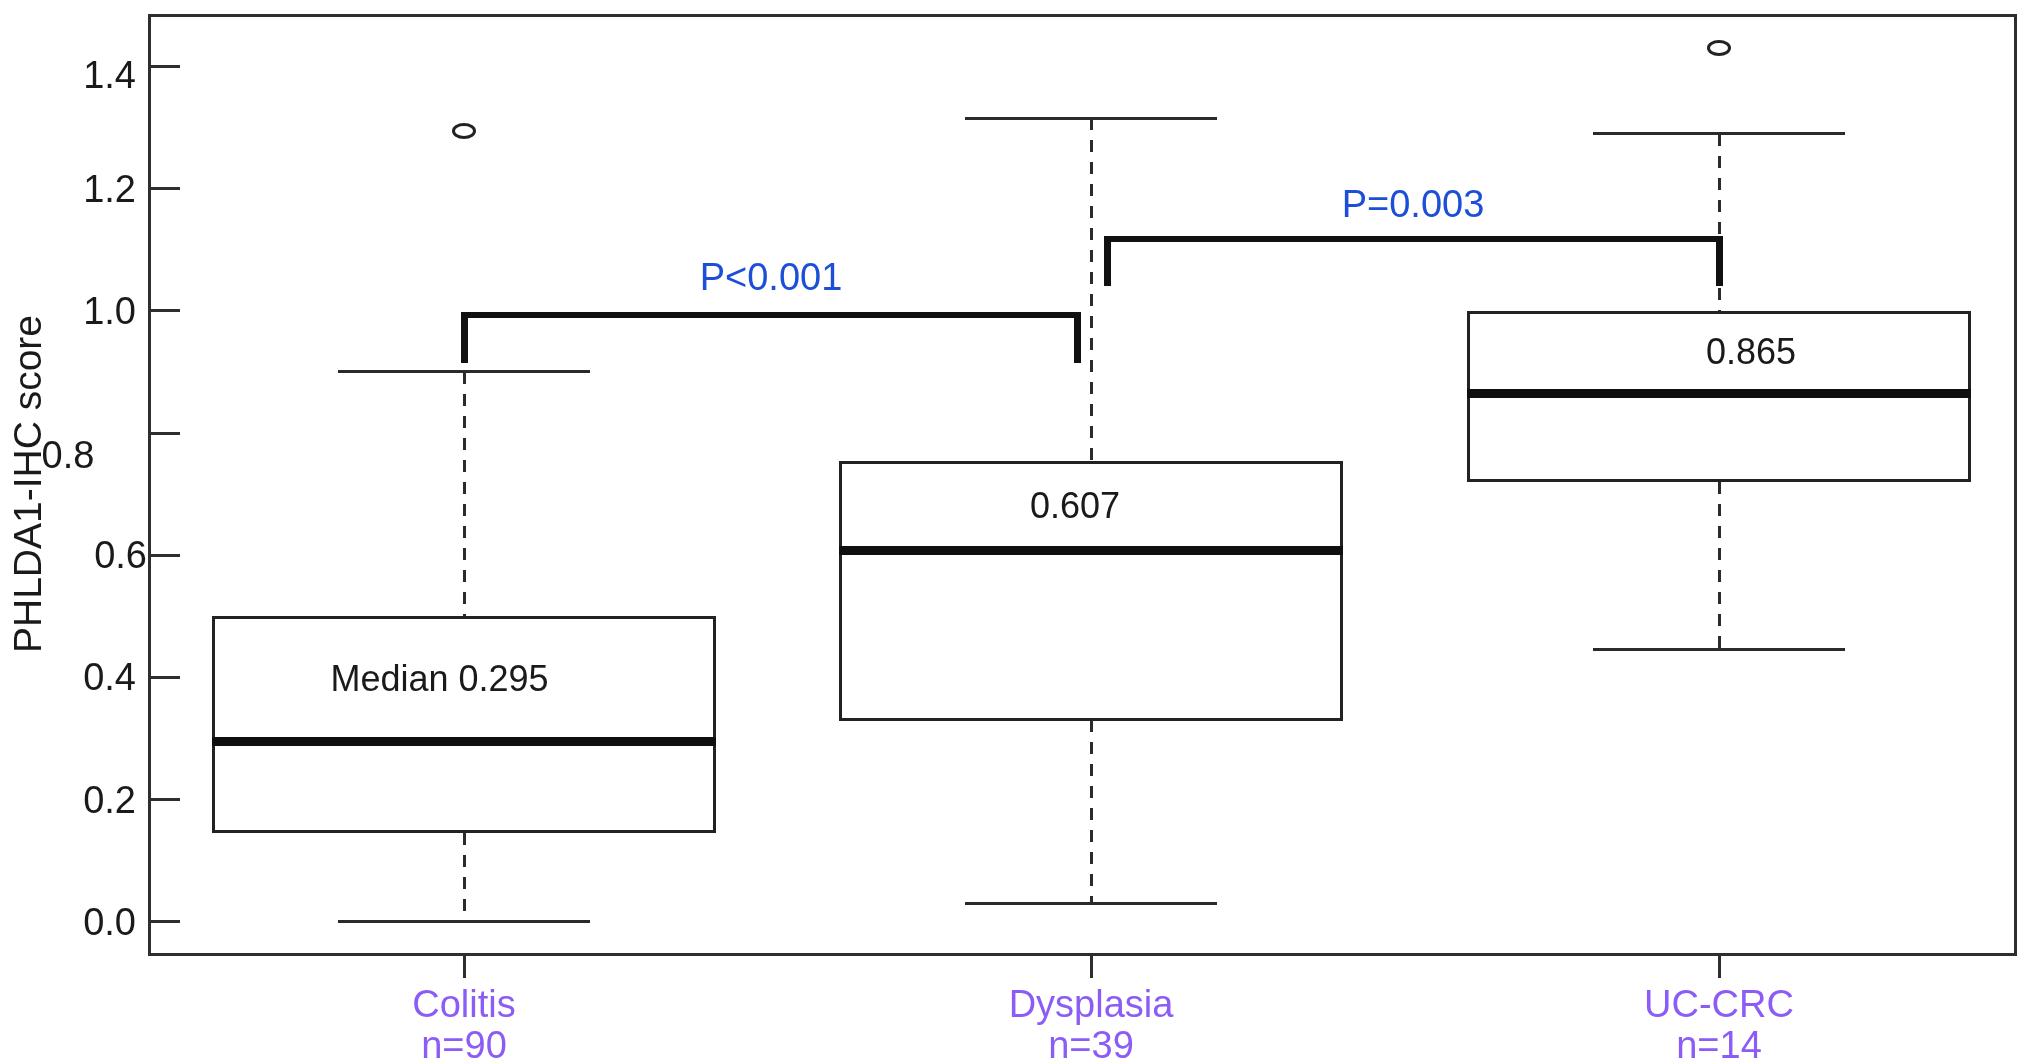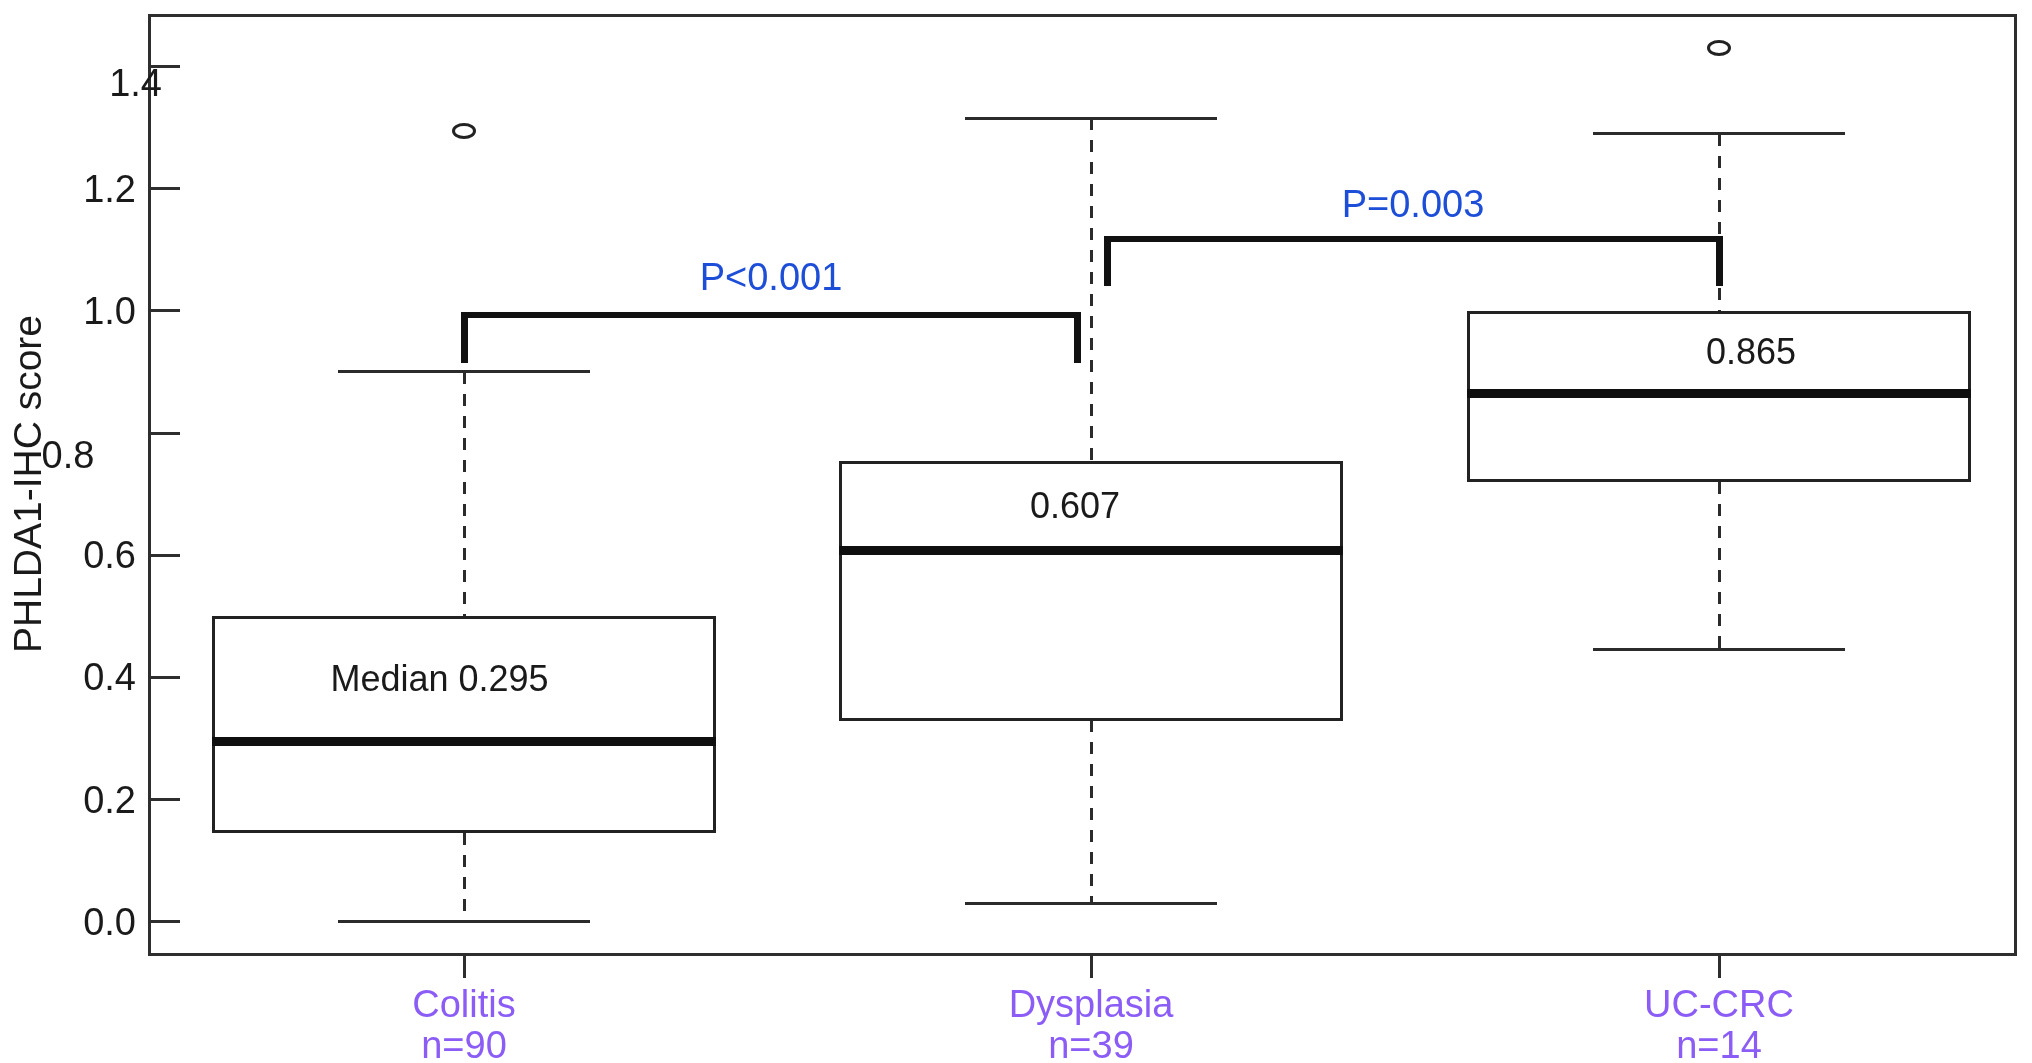--- a/index.html
+++ b/index.html
@@ -101,29 +101,29 @@
   <div class="y-axis-title">PHLDA1-IHC score</div>
   <div id="plot-border" class="plot-border" style="left: 148px; top: 14px; width: 1869px; height: 942px;"></div>
   <div id="yticks">
       <div class="tick-mark" style="left: 148px; top: 920px; width: 32px; height: 3px;"></div>
       <div class="ytick-label" style="left: 0px; top: 900px;">0.0</div>
       <div class="tick-mark" style="left: 148px; top: 798px; width: 32px; height: 3px;"></div>
       <div class="ytick-label" style="left: 0px; top: 778px;">0.2</div>
       <div class="tick-mark" style="left: 148px; top: 676px; width: 32px; height: 3px;"></div>
       <div class="ytick-label" style="left: 0px; top: 655px;">0.4</div>
       <div class="tick-mark" style="left: 148px; top: 554px; width: 32px; height: 3px;"></div>
-      <div class="ytick-label" style="left: 0px; top: 533px; text-align: right;">0.6</div>
+      <div class="ytick-label" style="left: 11px; top: 533px; text-align: right;">0.6</div>
       <div class="tick-mark" style="left: 148px; top: 432px; width: 32px; height: 3px;"></div>
       <div class="ytick-label" style="left: 0px; top: 433px; text-align: center;">0.8</div>
       <div class="tick-mark" style="left: 148px; top: 309px; width: 32px; height: 3px;"></div>
       <div class="ytick-label" style="left: 0px; top: 289px;">1.0</div>
       <div class="tick-mark" style="left: 148px; top: 187px; width: 32px; height: 3px;"></div>
       <div class="ytick-label" style="left: 0px; top: 167px;">1.2</div>
       <div class="tick-mark" style="left: 148px; top: 65px; width: 32px; height: 3px;"></div>
-      <div class="ytick-label" style="left: 0px; top: 61px; padding-left: 26px;">1.4</div>
+      <div class="ytick-label" style="left: 0px; top: 53px;">1.4</div>
     </div>
   <div id="xticks">
       <div class="tick-mark" style="left: 463px; top: 956px; width: 3px; height: 22px;"></div>
       <div class="group-label" style="left: 214px; top: 983px;">Colitis</div>
       <div class="group-n-label" style="left: 214px; top: 1024px;">n=90</div>
       <div class="tick-mark" style="left: 1090px; top: 956px; width: 3px; height: 22px;"></div>
       <div class="group-label" style="left: 841px; top: 983px;">Dysplasia</div>
       <div class="group-n-label" style="left: 841px; top: 1024px;">n=39</div>
       <div class="tick-mark" style="left: 1718px; top: 956px; width: 3px; height: 22px;"></div>
       <div class="group-label" style="left: 1469px; top: 983px;">UC-CRC</div>

